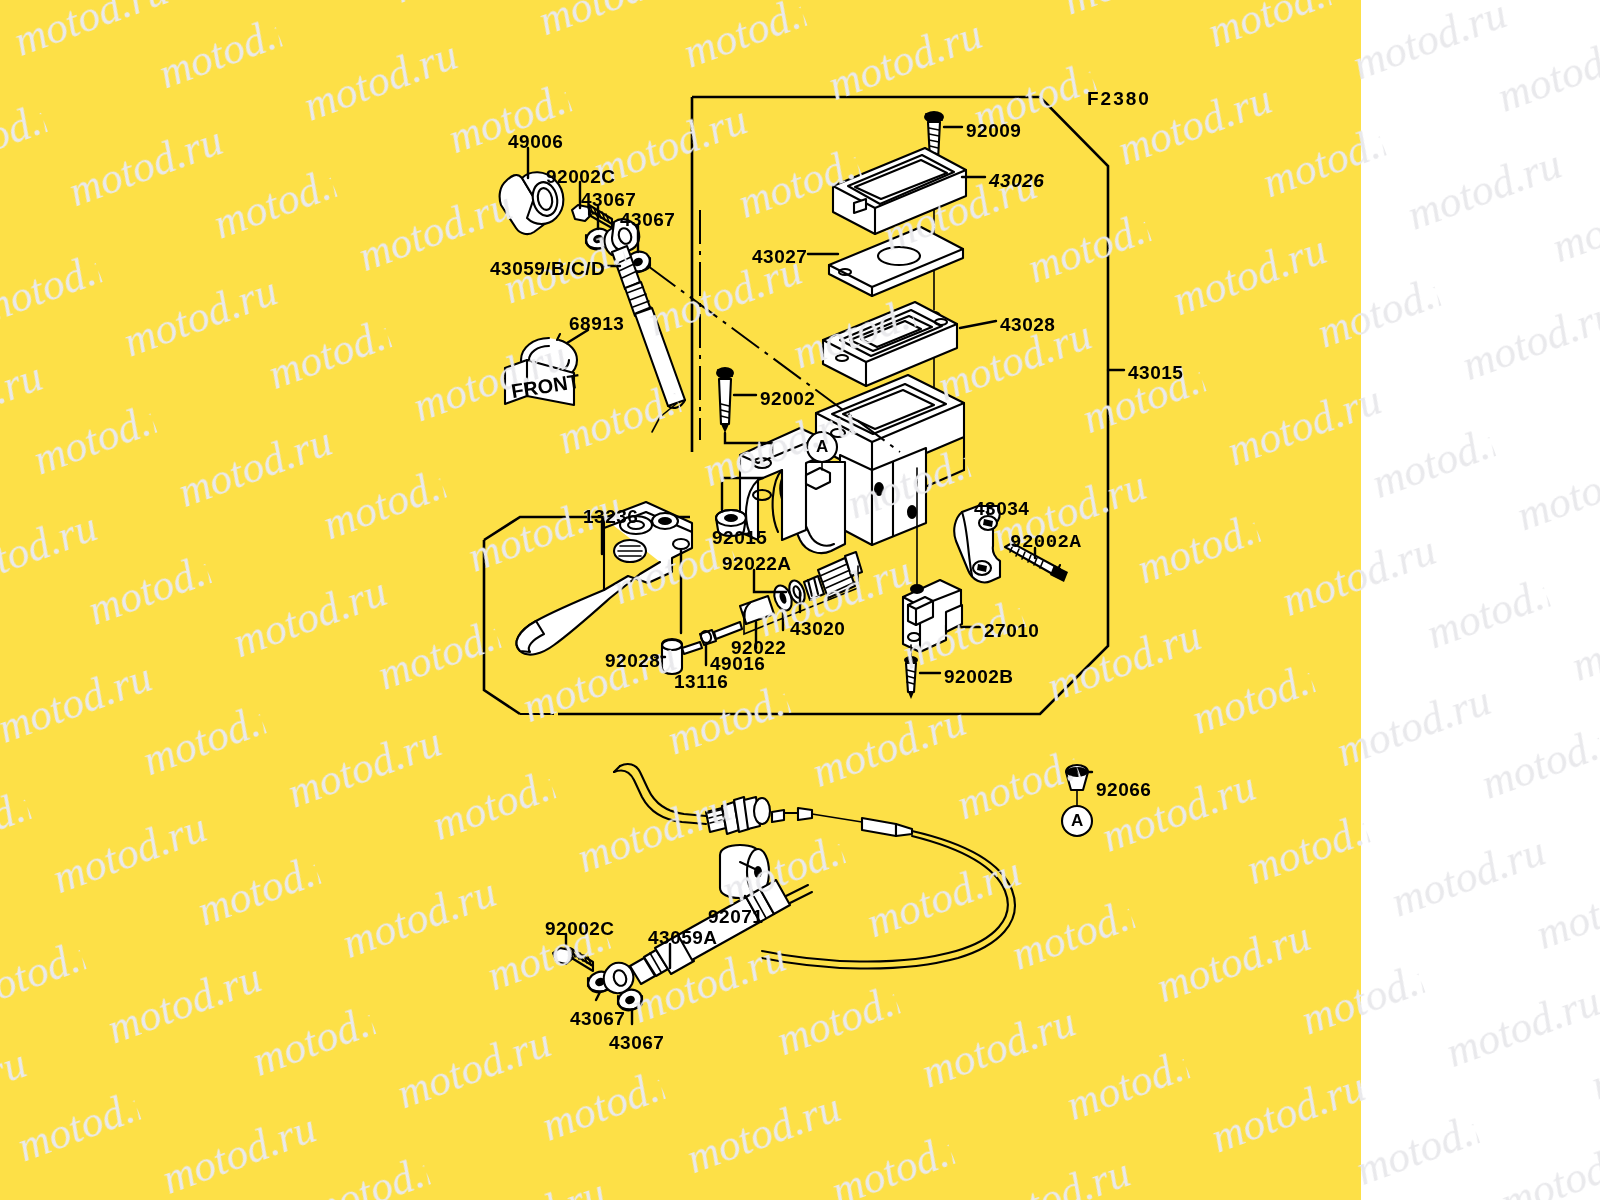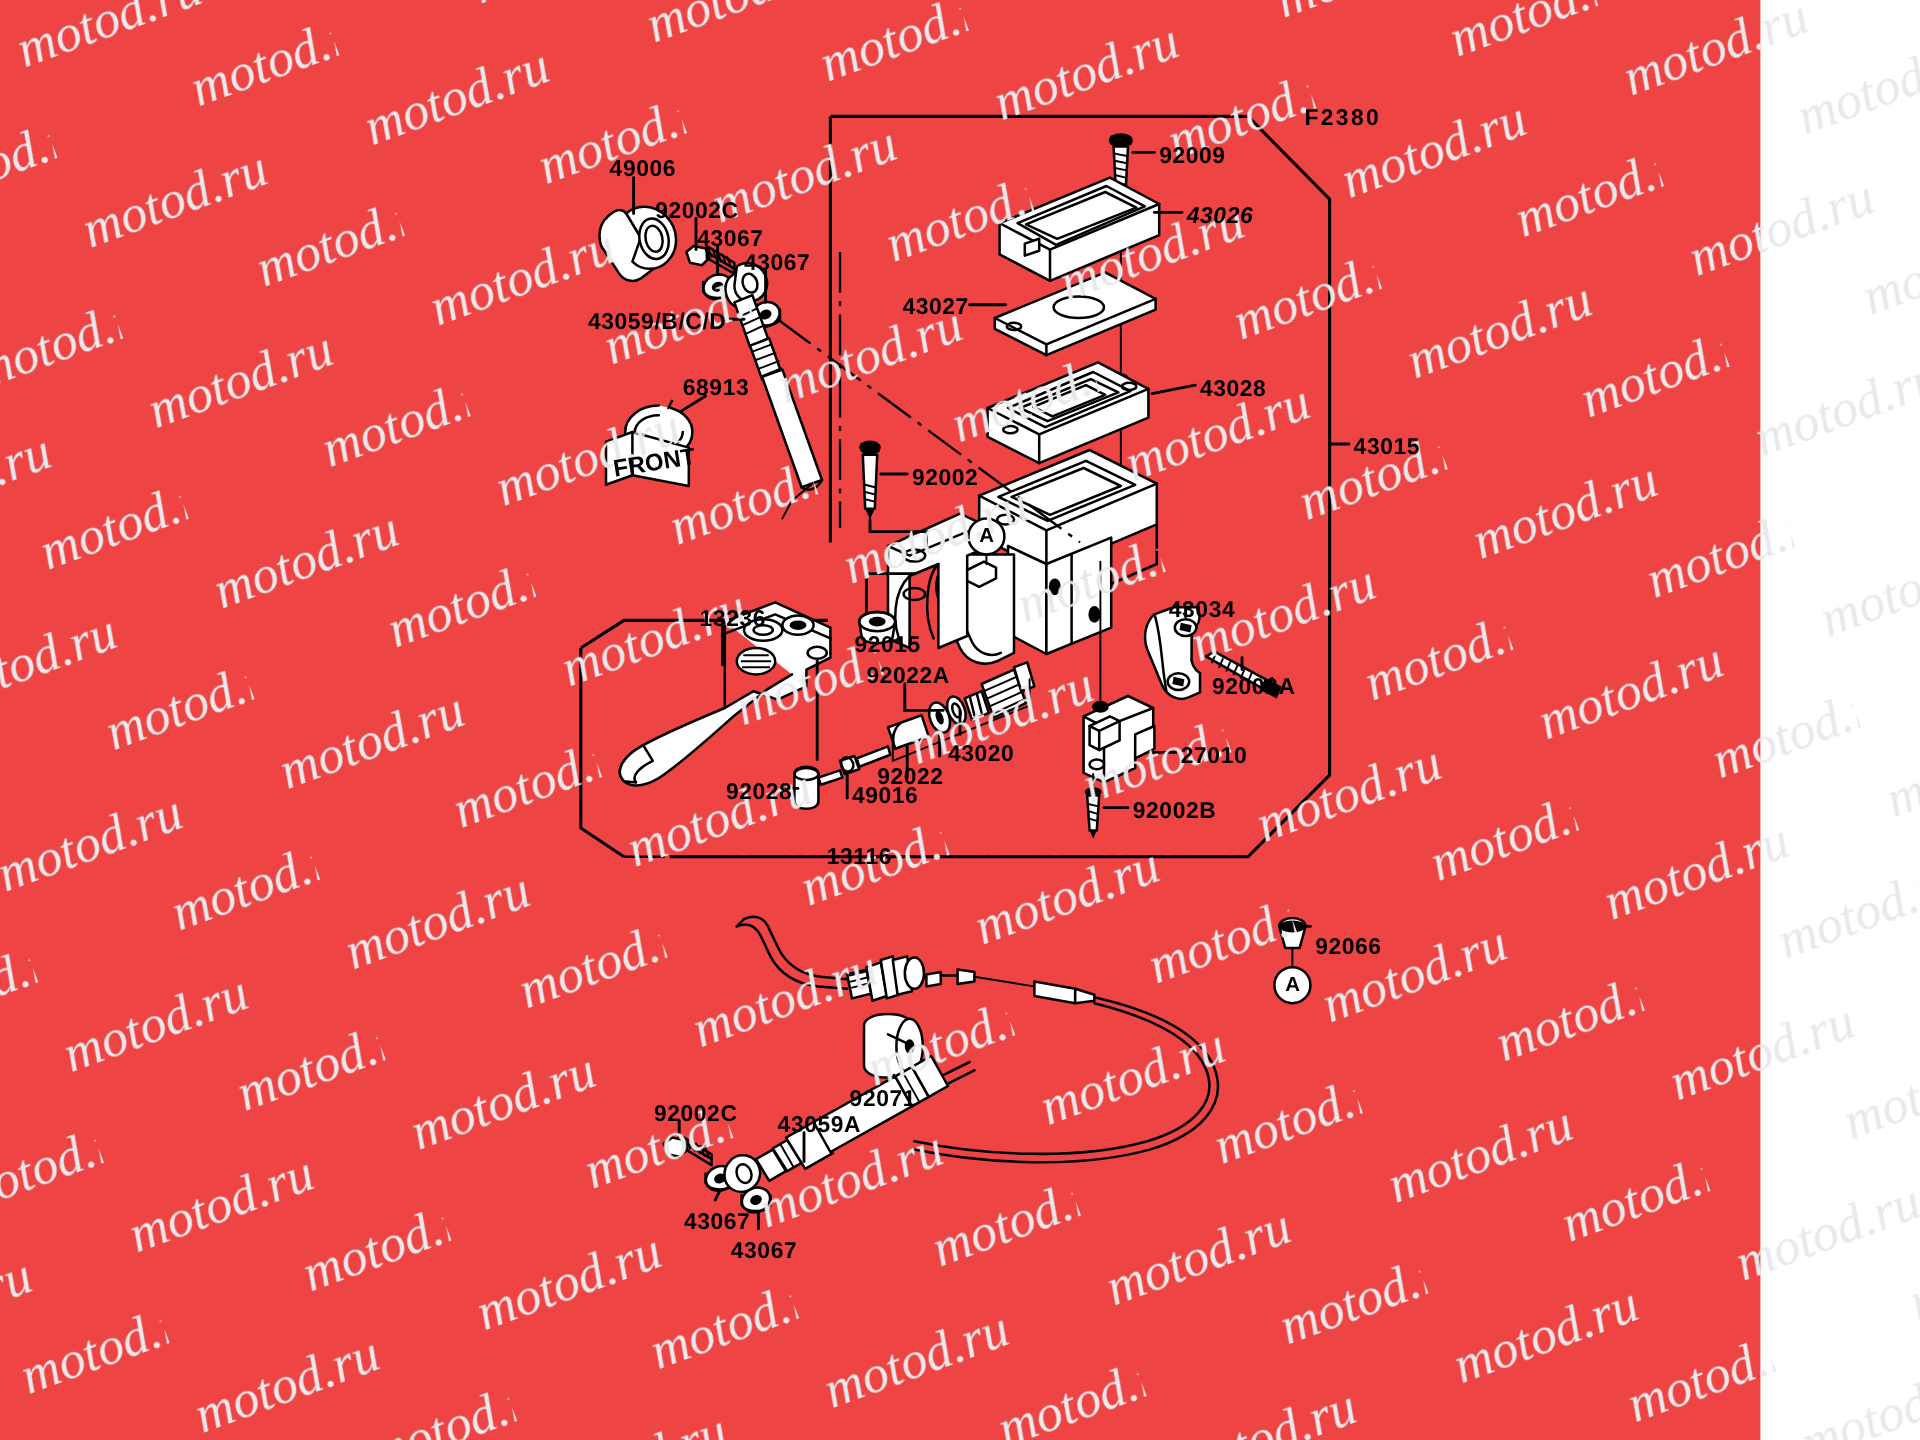--- a/index.html
+++ b/index.html
@@ -1,19 +1,19 @@
 <!DOCTYPE html>
 <html><head>
 <meta charset="utf-8">
 <title>Parts Diagram F2380</title>
 <style>
   html,body{margin:0;padding:0;background:#ffffff;}
   body{width:1600px;height:1200px;overflow:hidden;
        font-family:"Liberation Sans", sans-serif;}
-  #stage{position:relative;width:1467px;height:1200px;background:#ef4444;}
+  #stage{position:relative;width:1361px;height:1200px;background:#fde047;}
 
   
   #watermark{position:absolute;left:0;top:0;width:1600px;height:1200px;
              pointer-events:none;z-index:5;}
 
   #artboard{position:absolute;left:0;top:0;width:1600px;height:1200px;z-index:2;}
 
   .lbl{position:absolute;z-index:8;font-family:"Liberation Sans", sans-serif;
        font-weight:700;font-size:19px;color:#000;white-space:nowrap;
        letter-spacing:0.5px;}
@@ -537,26 +537,26 @@
   <div class="lbl" style="left:966px;top:120px;">92009</div>
   <div class="lbl" style="left:989px;top:170px;font-style:italic;">43026</div>
   <div class="lbl" style="left:752px;top:246px;">43027</div>
   <div class="lbl" style="left:1000px;top:314px;">43028</div>
   <div class="lbl" style="left:1128px;top:362px;">43015</div>
   <div class="lbl" style="left:760px;top:388px;">92002</div>
   <div class="lbl" style="left:712px;top:527px;text-align:right;">92015</div>
   <div class="lbl" style="left:583px;top:506px;">13236</div>
   <div class="lbl" style="left:722px;top:553px;">92022A</div>
   <div class="lbl" style="left:605px;top:650px;">92028</div>
-  <div class="lbl" style="left:674px;top:704px;margin-left:15px;">13116</div>
+  <div class="lbl" style="left:674px;top:671px;">13116</div>
   <div class="lbl" style="left:710px;top:653px;">49016</div>
   <div class="lbl" style="left:731px;top:637px;">92022</div>
   <div class="lbl" style="left:790px;top:618px;">43020</div>
   <div class="lbl" style="left:974px;top:498px;">43034</div>
-  <div class="lbl" style="left:1010px;top:562px;">92002A</div>
+  <div class="lbl" style="left:1010px;top:531px;font-family:Liberation Mono, monospace;">92002A</div>
   <div class="lbl" style="left:984px;top:620px;">27010</div>
   <div class="lbl" style="left:944px;top:666px;">92002B</div>
   <div class="lbl" style="left:1096px;top:779px;">92066</div>
   <div class="lbl" style="left:708px;top:906px;">92071</div>
   <div class="lbl" style="left:545px;top:918px;">92002C</div>
   <div class="lbl" style="left:648px;top:927px;">43059A</div>
   <div class="lbl" style="left:570px;top:1008px;">43067</div>
   <div class="lbl" style="left:609px;top:1032px;">43067</div>
 
   <div class="lbl" style="left:816px;top:437px;font-size:17px;">A</div>

